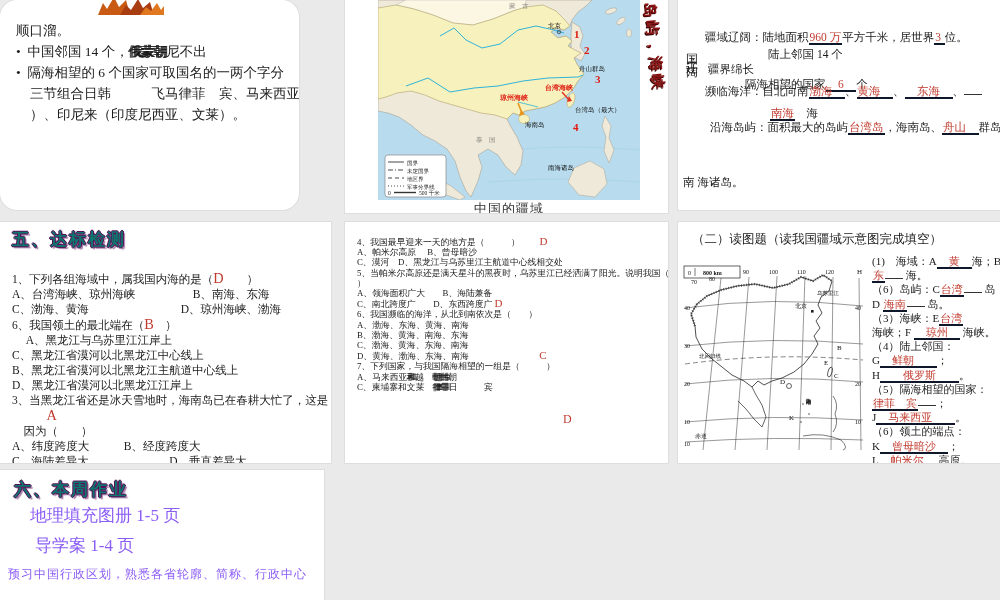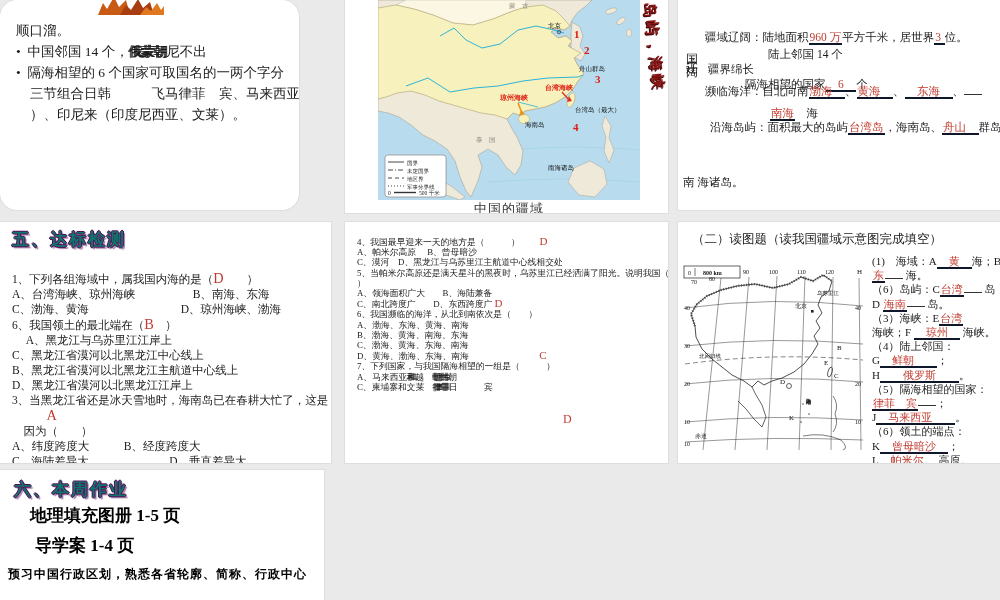--- a/index.html
+++ b/index.html
@@ -60,21 +60,21 @@
   #s5 .floatD{position:absolute;left:218px;top:190px;font-size:12px;color:#c03a2e;}
 
   
   #s6 .rt{position:absolute;left:14px;top:9px;font-size:12.5px;white-space:pre;}
   #s6 svg.smap{position:absolute;left:5px;top:42px;}
   #s6 .rlines{position:absolute;left:194px;top:32px;font-size:11px;line-height:14.2px;width:128px;}
   #s6 .rlines .line{white-space:pre;}
 
   
   #s7 .qt{position:absolute;left:14px;top:8px;}
-  #s7 .hw{position:absolute;color:#000000;font-weight:bold;white-space:pre;}
+  #s7 .hw{position:absolute;color:#8b5cf6;font-weight:normal;white-space:pre;}
   #s7 .hw1{left:30px;top:34px;font-size:17px;}
   #s7 .hw2{left:35px;top:64px;font-size:17px;}
   #s7 .hw3{left:8px;top:96px;font-size:12px;letter-spacing:1px;}
 
   
   .cmap .ml{font-size:6.5px;fill:#111;}
   .cmap .mlg{font-size:6.5px;fill:#8a8a80;}
   .cmap .mlr{font-size:7px;fill:#e02a1c;font-weight:bold;}
   .cmap .mnum{font-size:11px;fill:#e01810;font-weight:bold;font-family:"Liberation Serif",serif;}
   .cmap .lgt{font-size:5.5px;fill:#222;}

